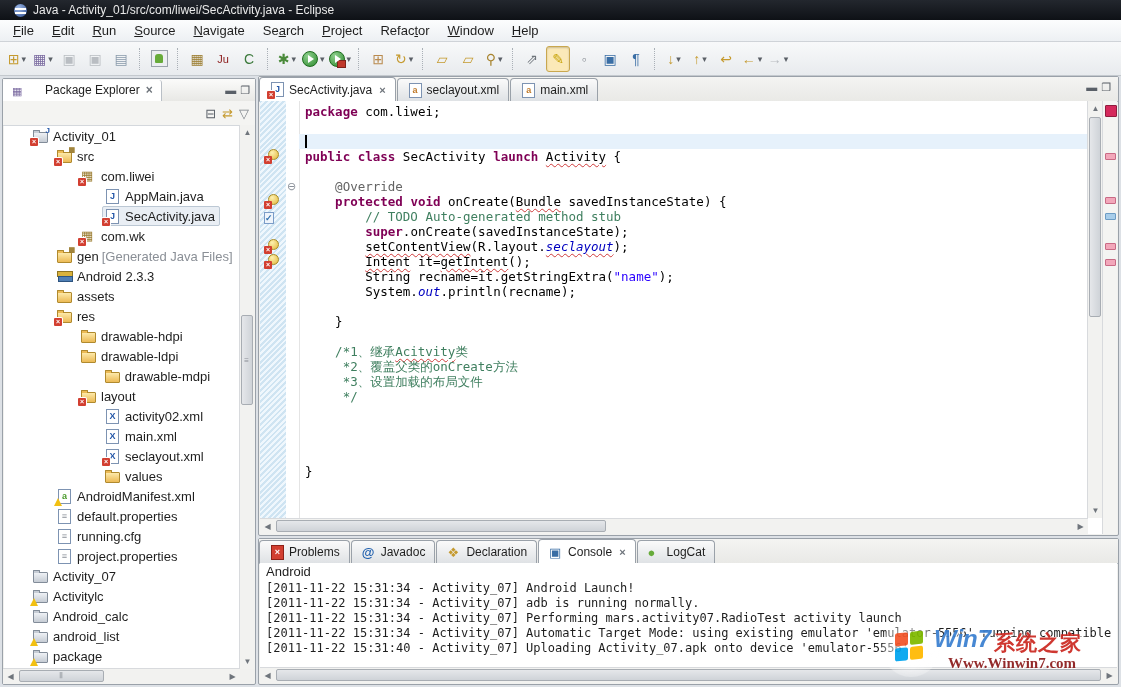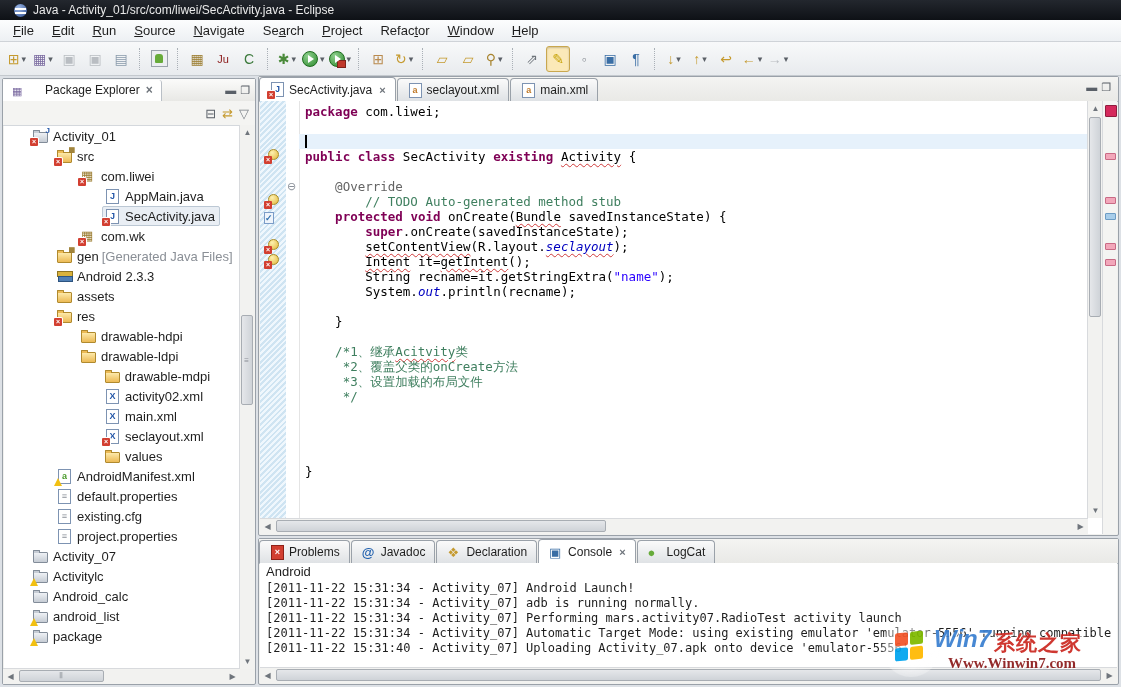--- a/index.html
+++ b/index.html
@@ -390,20 +390,29 @@
           </span>
         </div>
         <div class="tree-row" style="padding-left: 74px; justify-content: center;">
           <span class="selbox">
             <span class="ti">
               <span class="fld"></span>
             </span>
             <span class="lbl">drawable-mdpi</span>
           </span>
         </div>
+        <div class="tree-row" style="padding-left: 74px;">
+          <span class="selbox">
+            <span class="ti">
+              <span class="fld"></span>
+              <span class="ov-err">×</span>
+            </span>
+            <span class="lbl">layout</span>
+          </span>
+        </div>
         <div class="tree-row" style="padding-left: 98px;">
           <span class="selbox">
             <span class="ti">
               <span class="pg" style="color: rgb(36, 87, 168);">X</span>
             </span>
             <span class="lbl">activity02.xml</span>
           </span>
         </div>
         <div class="tree-row" style="padding-left: 98px;">
           <span class="selbox">
@@ -445,21 +454,21 @@
               <span class="pg" style="color: rgb(138, 143, 152);">≡</span>
             </span>
             <span class="lbl">default.properties</span>
           </span>
         </div>
         <div class="tree-row" style="padding-left: 50px;">
           <span class="selbox">
             <span class="ti">
               <span class="pg" style="color: rgb(138, 143, 152);">≡</span>
             </span>
-            <span class="lbl">existing.cfg</span>
+            <span class="lbl">running.cfg</span>
           </span>
         </div>
         <div class="tree-row" style="padding-left: 50px;">
           <span class="selbox">
             <span class="ti">
               <span class="pg" style="color: rgb(138, 143, 152);">≡</span>
             </span>
             <span class="lbl">project.properties</span>
           </span>
         </div>
@@ -562,25 +571,25 @@
           <span class="gmark m-bulb" style="top: 138px;"></span>
           <span class="gmark m-bulb" style="top: 153px;"></span>
         </div>
       <div class="foldcol">
           <span class="fmark" style="top: 78px;">⊖</span>
         </div>
       <div class="code" style="padding-top: 3px;">
           <div class="code-line"><span class="s-kw">package</span><span class="s-plain"> com.liwei;</span></div>
           <div class="code-line"></div>
           <div class="code-line cursor"><span class="caret"></span></div>
-          <div class="code-line"><span class="s-kw">public</span><span class="s-plain"> </span><span class="s-kw">class</span><span class="s-plain"> SecActivity </span><span class="s-kw">existing</span><span class="s-plain"> </span><span class="s-plain err">Activity</span><span class="s-plain"> {</span></div>
+          <div class="code-line"><span class="s-kw">public</span><span class="s-plain"> </span><span class="s-kw">class</span><span class="s-plain"> SecActivity </span><span class="s-kw">launch</span><span class="s-plain"> </span><span class="s-plain err">Activity</span><span class="s-plain"> {</span></div>
           <div class="code-line"></div>
           <div class="code-line"><span class="s-ann">    @Override</span></div>
+          <div class="code-line"><span class="s-plain">    </span><span class="s-kw">protected</span><span class="s-plain"> </span><span class="s-kw">void</span><span class="s-plain"> onCreate(</span><span class="s-plain err">Bundle</span><span class="s-plain"> savedInstanceState) {</span></div>
           <div class="code-line"><span class="s-plain">        </span><span class="s-comment">// TODO Auto-generated method stub</span></div>
-          <div class="code-line"><span class="s-plain">    </span><span class="s-kw">protected</span><span class="s-plain"> </span><span class="s-kw">void</span><span class="s-plain"> onCreate(</span><span class="s-plain err">Bundle</span><span class="s-plain"> savedInstanceState) {</span></div>
           <div class="code-line"><span class="s-plain">        </span><span class="s-kw">super</span><span class="s-plain">.onCreate(savedInstanceState);</span></div>
           <div class="code-line"><span class="s-plain">        </span><span class="s-plain err">setContentView</span><span class="s-plain">(R.layout.</span><span class="s-field err">seclayout</span><span class="s-plain">);</span></div>
           <div class="code-line"><span class="s-plain">        </span><span class="s-plain err">Intent</span><span class="s-plain"> it=</span><span class="s-plain err">getIntent</span><span class="s-plain">();</span></div>
           <div class="code-line"><span class="s-plain">        String recname=it.getStringExtra(</span><span class="s-string">"name"</span><span class="s-plain">);</span></div>
           <div class="code-line"><span class="s-plain">        System.</span><span class="s-field">out</span><span class="s-plain">.println(recname);</span></div>
           <div class="code-line"></div>
           <div class="code-line"><span class="s-plain">    }</span></div>
           <div class="code-line"></div>
           <div class="code-line"><span class="s-comment">    /*1、继承</span><span class="s-comment err">Acitvity</span><span class="s-comment">类</span></div>
           <div class="code-line"><span class="s-comment">     *2、覆盖父类的onCreate方法</span></div>

